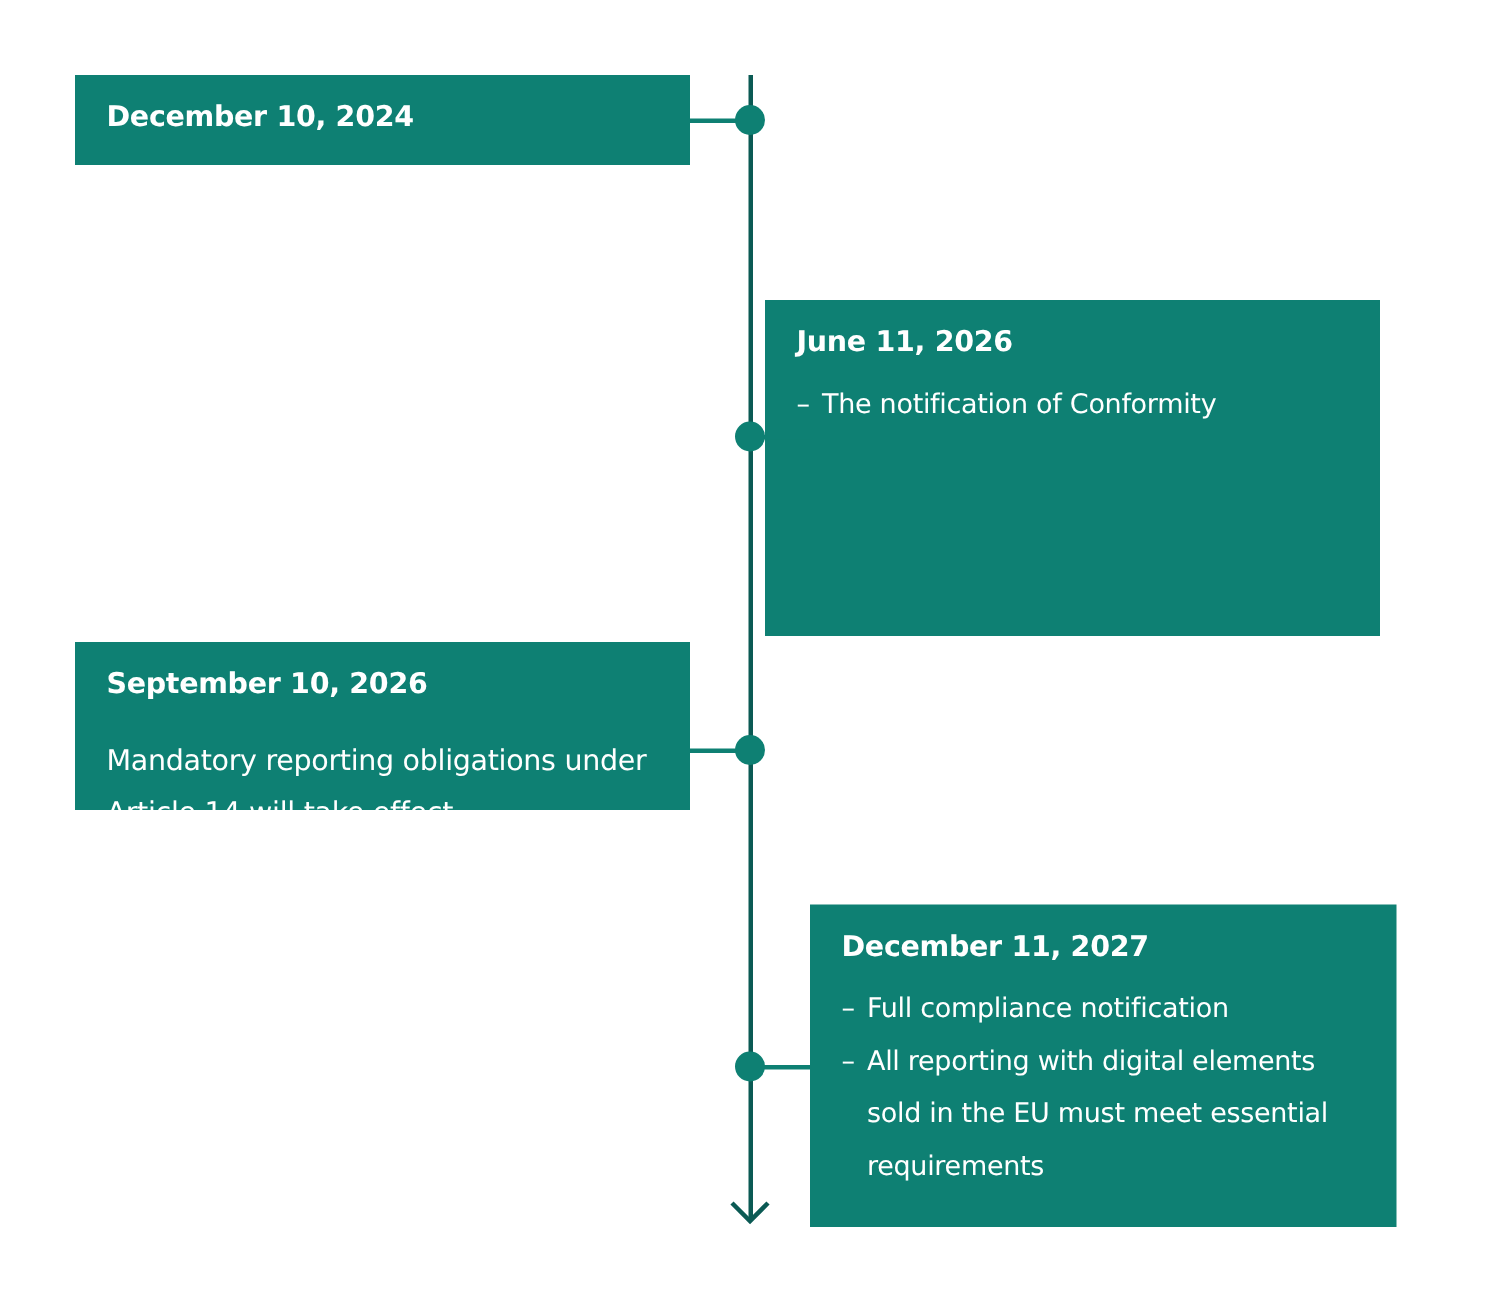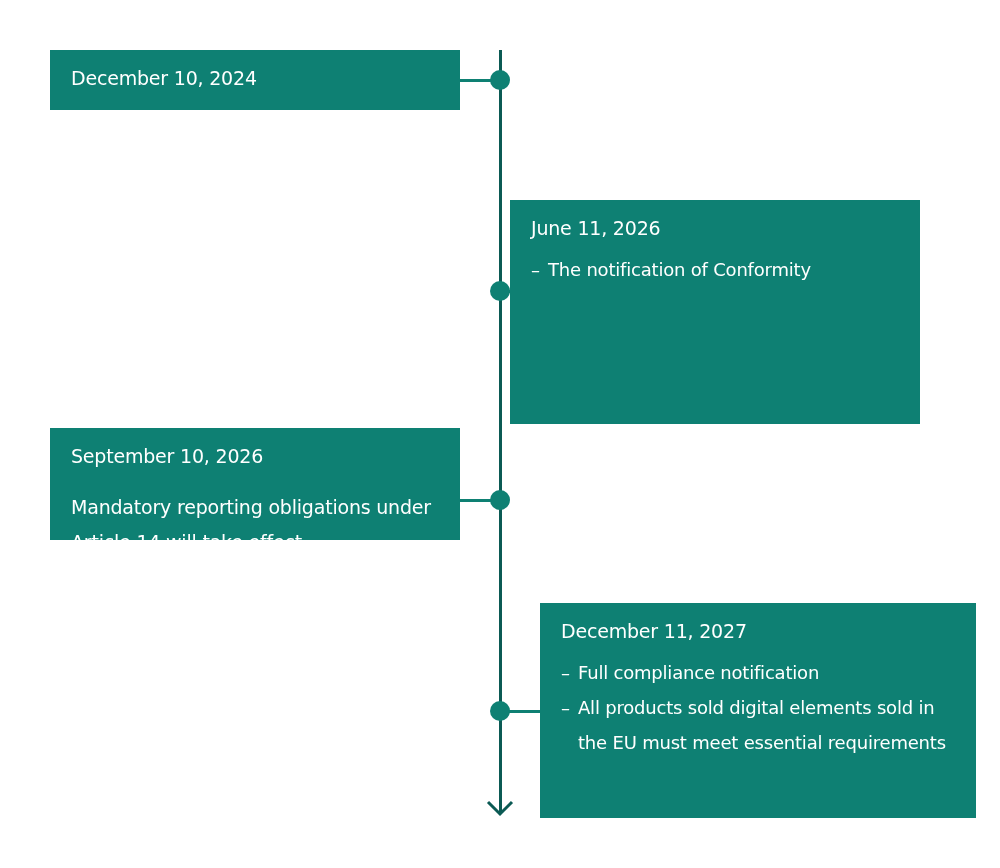--- a/index.html
+++ b/index.html
@@ -42,21 +42,21 @@
       background: #0e8073;
     }
     .event-box {
       position: absolute;
       background: #0e8073;
       color: #ffffff;
       box-sizing: border-box;
       padding: 14px 20px 16px 21px;
     }
     .event-date {
-      font-weight: normal;
+      font-weight: bold;
       font-size: 19px;
       line-height: 28px;
       letter-spacing: -0.2px;
     }
     .event-desc {
       font-size: 19px;
       line-height: 35px;
       margin-top: 10px;
       letter-spacing: -0.2px;
     }
@@ -104,23 +104,23 @@
   <div class="connector" style="left:500px; top:289.5px; width:40px;"></div>
   <div class="dot" style="left:490px; top:281px;"></div>
 
   <div class="event-box" style="left:50px; top:428px; width:410px; height:112px;">
     <div class="event-date">September 10, 2026</div>
     <div class="event-desc" style="margin-top:20px;">Mandatory reporting obligations under Article 14 will take effect</div>
   </div>
   <div class="connector" style="left:460px; top:498.5px; width:40px;"></div>
   <div class="dot" style="left:490px; top:490px;"></div>
 
-  <div class="event-box" style="left:540px; top:603px; width:436px; height:215px;">
+  <div class="event-box" style="left:540px; top:603px; width:391px; height:215px;">
     <div class="event-date">December 11, 2027</div>
     <ul class="event-list">
       <li>Full compliance notification</li>
-      <li>All products sold digital elements sold in the EU must meet essential requirements</li>
+      <li>All reporting with digital elements sold in the EU must meet essential requirements</li>
     </ul>
   </div>
   <div class="connector" style="left:500px; top:709.5px; width:40px;"></div>
   <div class="dot" style="left:490px; top:701px;"></div>
 
 </div>
 
 </body></html>

